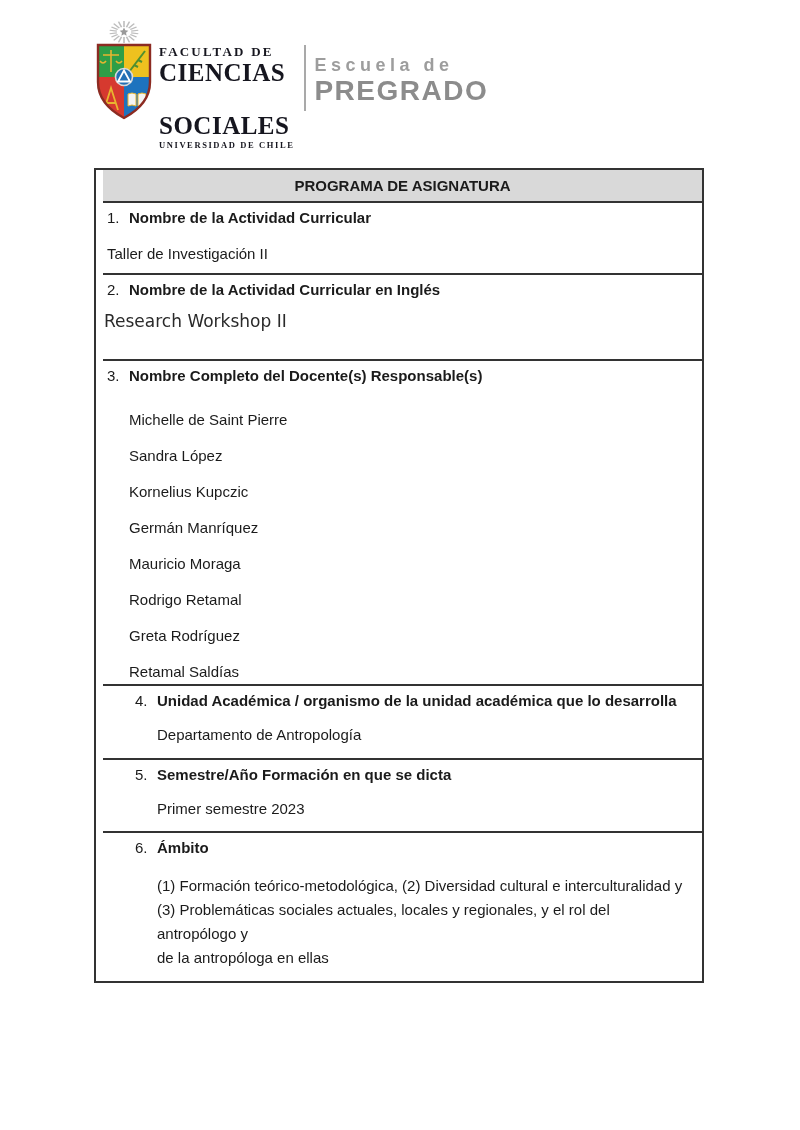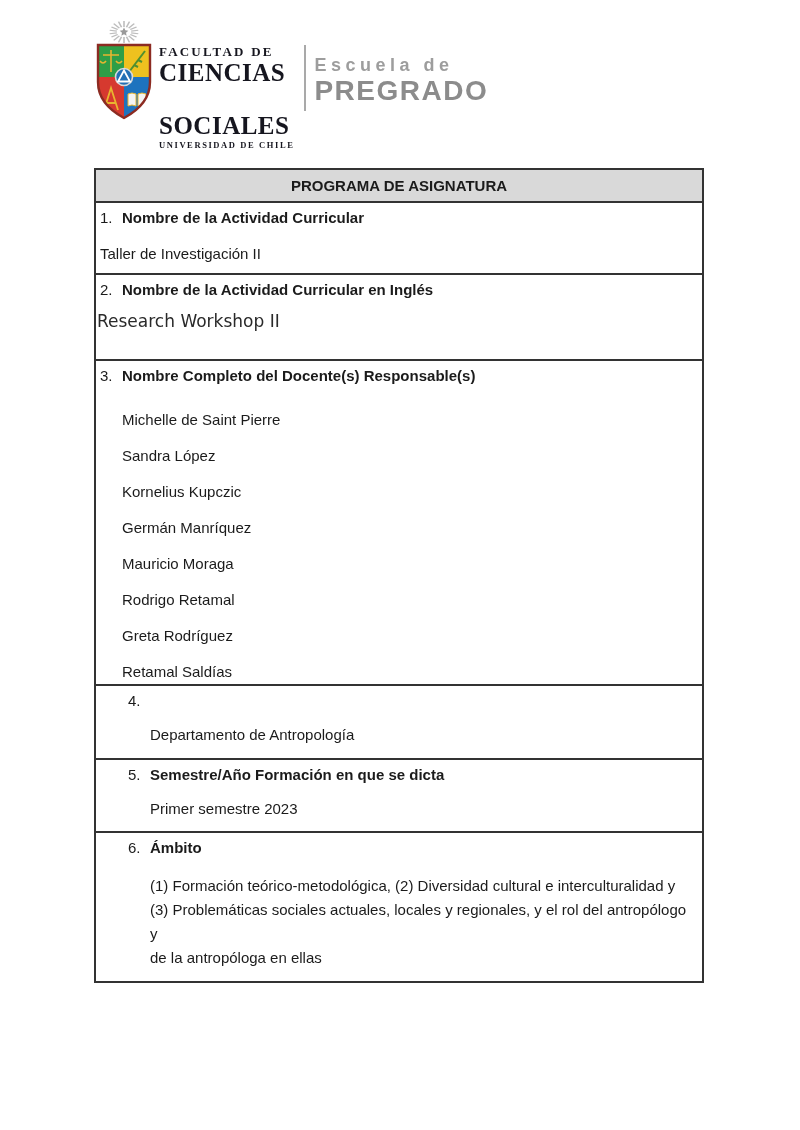--- a/index.html
+++ b/index.html
@@ -41,20 +41,21 @@
   }
 
   
   .doc-table{
     position:absolute;left:94px;top:168px;
     width:610px;height:815px;
     border:2px solid #333333;
     box-sizing:border-box;
     font-size:15px;
     background:#ffffff;
+    padding-left:7px;
   }
   .t-row{box-sizing:border-box;border-bottom:2px solid #333333;overflow:hidden;}
   .t-row.last{border-bottom:none;}
   .t-header{
     height:33px;background:#d9d9d9;
     text-align:center;font-weight:bold;
     padding-top:7px;font-size:15px;
   }
   .num-line{display:flex;line-height:20px;padding-top:5px;font-weight:bold;}
   .num-1{padding-left:4px;width:22px;flex:0 0 auto;font-weight:normal;}
@@ -228,20 +229,21 @@
         <div class="name-item">Mauricio Moraga</div>
         <div class="name-item">Rodrigo Retamal</div>
         <div class="name-item">Greta Rodríguez</div>
         <div class="name-item">Retamal Saldías</div>
       </div>
     </div>
 
     <div class="t-row" style="height:74px;">
       <div class="num-line">
         <span class="num-2">4.</span>
+        <span class="lbl">Unidad Académica / organismo de la unidad académica que lo desarrolla</span>
       </div>
       <div class="val-indent">Departamento de Antropología</div>
     </div>
 
     <div class="t-row" style="height:73px;">
       <div class="num-line">
         <span class="num-2">5.</span>
         <span class="lbl">Semestre/Año Formación en que se dicta</span>
       </div>
       <div class="val-indent">Primer semestre 2023</div>

